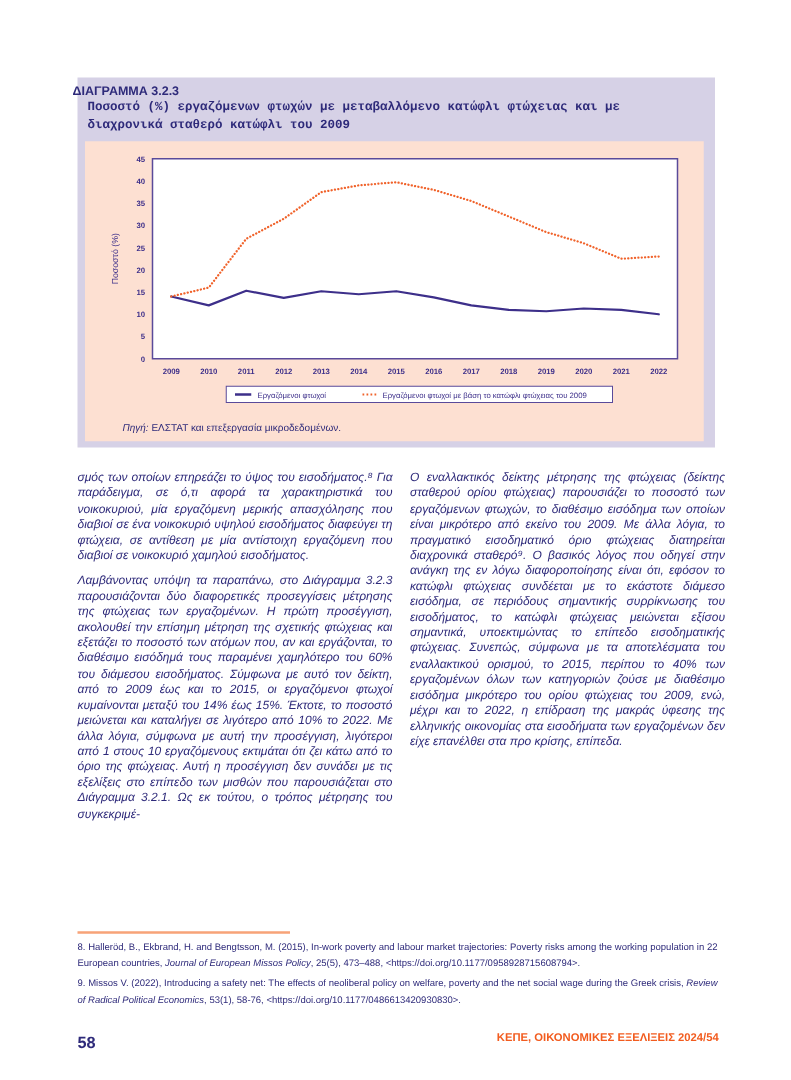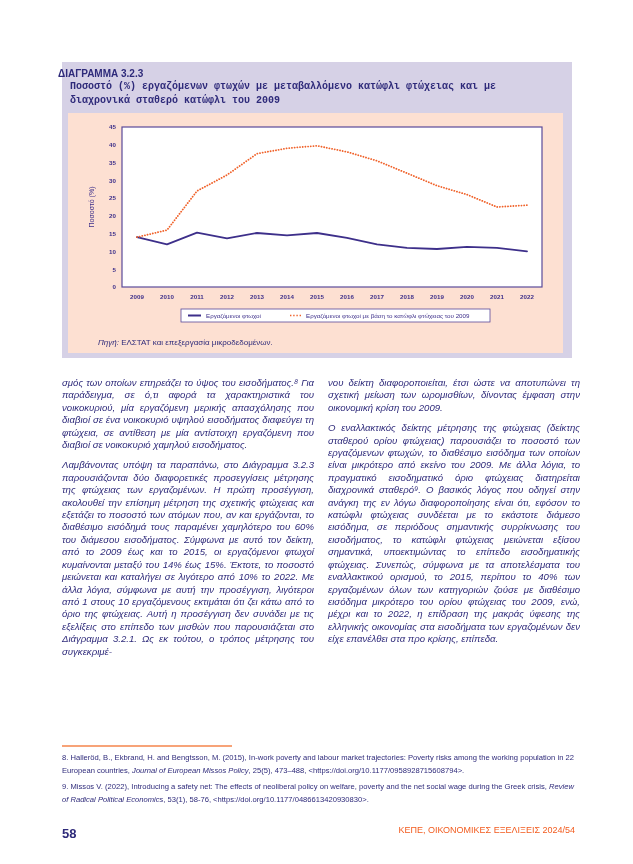--- a/index.html
+++ b/index.html
@@ -19,21 +19,21 @@
   .col p { margin: 0 0 8px 0; }
   .col-left { left: 62px; }
   .col-right { left: 328px; }
   .fn-rule { position: absolute; left: 62px; top: 745px; width: 170px; height: 2px; background: #f7a378; }
   .footnote { position: absolute; left: 62px; width: 512px; font-size: 7.6px; line-height: 12.5px; color: #2e2a7a;
               text-align: justify; }
   .footnote i { font-style: italic; }
   .fn1 { top: 752px; }
   .fn2 { top: 781px; }
   .page-num { position: absolute; left: 62px; top: 826px; font-size: 13px; font-weight: bold; color: #2e2a7a; }
-  .running-head { position: absolute; right: 58px; top: 825px; font-size: 9px; font-weight: normal; color: #f25c1f; margin-left: 24px; }
+  .running-head { position: absolute; right: 58px; top: 825px; font-size: 9px; font-weight: bold; color: #f25c1f; margin-left: 24px; }
 </style>
 </head>
 <body>
 
 <div class="fig-box"></div>
 <div class="fig-label">ΔΙΑΓΡΑΜΜΑ 3.2.3</div>
 <div class="fig-title">Ποσοστό (%) εργαζόμενων φτωχών με μεταβαλλόμενο κατώφλι φτώχειας και με διαχρονικά σταθερό κατώφλι του 2009</div>
 <div class="fig-inner"></div>
 
 <svg id="chart" width="495" height="222" xmlns="http://www.w3.org/2000/svg">
@@ -108,21 +108,20 @@
   </g>
 </svg>
 
 <div class="source"><i>Πηγή:</i><span> ΕΛΣΤΑΤ και επεξεργασία μικροδεδομένων.</span></div>
 
 <div class="col col-left">
   <p>σμός των οποίων επηρεάζει το ύψος του εισοδήματος.⁸ Για παράδειγμα, σε ό,τι αφορά τα χαρακτηριστικά του νοικοκυριού, μία εργαζόμενη μερικής απασχόλησης που διαβιοί σε ένα νοικοκυριό υψηλού εισοδήματος διαφεύγει τη φτώχεια, σε αντίθεση με μία αντίστοιχη εργαζόμενη που διαβιοί σε νοικοκυριό χαμηλού εισοδήματος.</p>
   <p>Λαμβάνοντας υπόψη τα παραπάνω, στο Διάγραμμα 3.2.3 παρουσιάζονται δύο διαφορετικές προσεγγίσεις μέτρησης της φτώχειας των εργαζομένων. Η πρώτη προσέγγιση, ακολουθεί την επίσημη μέτρηση της σχετικής φτώχειας και εξετάζει το ποσοστό των ατόμων που, αν και εργάζονται, το διαθέσιμο εισόδημά τους παραμένει χαμηλότερο του 60% του διάμεσου εισοδήματος. Σύμφωνα με αυτό τον δείκτη, από το 2009 έως και το 2015, οι εργαζόμενοι φτωχοί κυμαίνονται μεταξύ του 14% έως 15%. Έκτοτε, το ποσοστό μειώνεται και καταλήγει σε λιγότερο από 10% το 2022. Με άλλα λόγια, σύμφωνα με αυτή την προσέγγιση, λιγότεροι από 1 στους 10 εργαζόμενους εκτιμάται ότι ζει κάτω από το όριο της φτώχειας. Αυτή η προσέγγιση δεν συνάδει με τις εξελίξεις στο επίπεδο των μισθών που παρουσιάζεται στο Διάγραμμα 3.2.1. Ως εκ τούτου, ο τρόπος μέτρησης του συγκεκριμέ-</p>
 </div>
 <div class="col col-right">
-  <p>νου δείκτη διαφοροποιείται, έτσι ώστε να αποτυπώνει τη σχετική μείωση των ωρομισθίων, δίνοντας έμφαση στην οικονομική κρίση του 2009.</p>
   <p>Ο εναλλακτικός δείκτης μέτρησης της φτώχειας (δείκτης σταθερού ορίου φτώχειας) παρουσιάζει το ποσοστό των εργαζόμενων φτωχών, το διαθέσιμο εισόδημα των οποίων είναι μικρότερο από εκείνο του 2009. Με άλλα λόγια, το πραγματικό εισοδηματικό όριο φτώχειας διατηρείται διαχρονικά σταθερό⁹. Ο βασικός λόγος που οδηγεί στην ανάγκη της εν λόγω διαφοροποίησης είναι ότι, εφόσον το κατώφλι φτώχειας συνδέεται με το εκάστοτε διάμεσο εισόδημα, σε περιόδους σημαντικής συρρίκνωσης του εισοδήματος, το κατώφλι φτώχειας μειώνεται εξίσου σημαντικά, υποεκτιμώντας το επίπεδο εισοδηματικής φτώχειας. Συνεπώς, σύμφωνα με τα αποτελέσματα του εναλλακτικού ορισμού, το 2015, περίπου το 40% των εργαζομένων όλων των κατηγοριών ζούσε με διαθέσιμο εισόδημα μικρότερο του ορίου φτώχειας του 2009, ενώ, μέχρι και το 2022, η επίδραση της μακράς ύφεσης της ελληνικής οικονομίας στα εισοδήματα των εργαζομένων δεν είχε επανέλθει στα προ κρίσης, επίπεδα.</p>
 </div>
 
 <div class="fn-rule"></div>
 <div class="footnote fn1"><span>8. Halleröd, B., Ekbrand, H. and Bengtsson, M. (2015), In-work poverty and labour market trajectories: Poverty risks among the working population in 22 European countries, </span><i>Journal of European Missos Policy</i><span>, 25(5), 473–488, &lt;https://doi.org/10.1177/0958928715608794&gt;.</span></div>
 <div class="footnote fn2"><span>9. Missos V. (2022), Introducing a safety net: The effects of neoliberal policy on welfare, poverty and the net social wage during the Greek crisis, </span><i>Review of Radical Political Economics</i><span>, 53(1), 58-76, &lt;https://doi.org/10.1177/0486613420930830&gt;.</span></div>
 
 <div class="page-num">58</div>
 <div class="running-head">ΚΕΠΕ, ΟΙΚΟΝΟΜΙΚΕΣ ΕΞΕΛΙΞΕΙΣ 2024/54</div>
 

